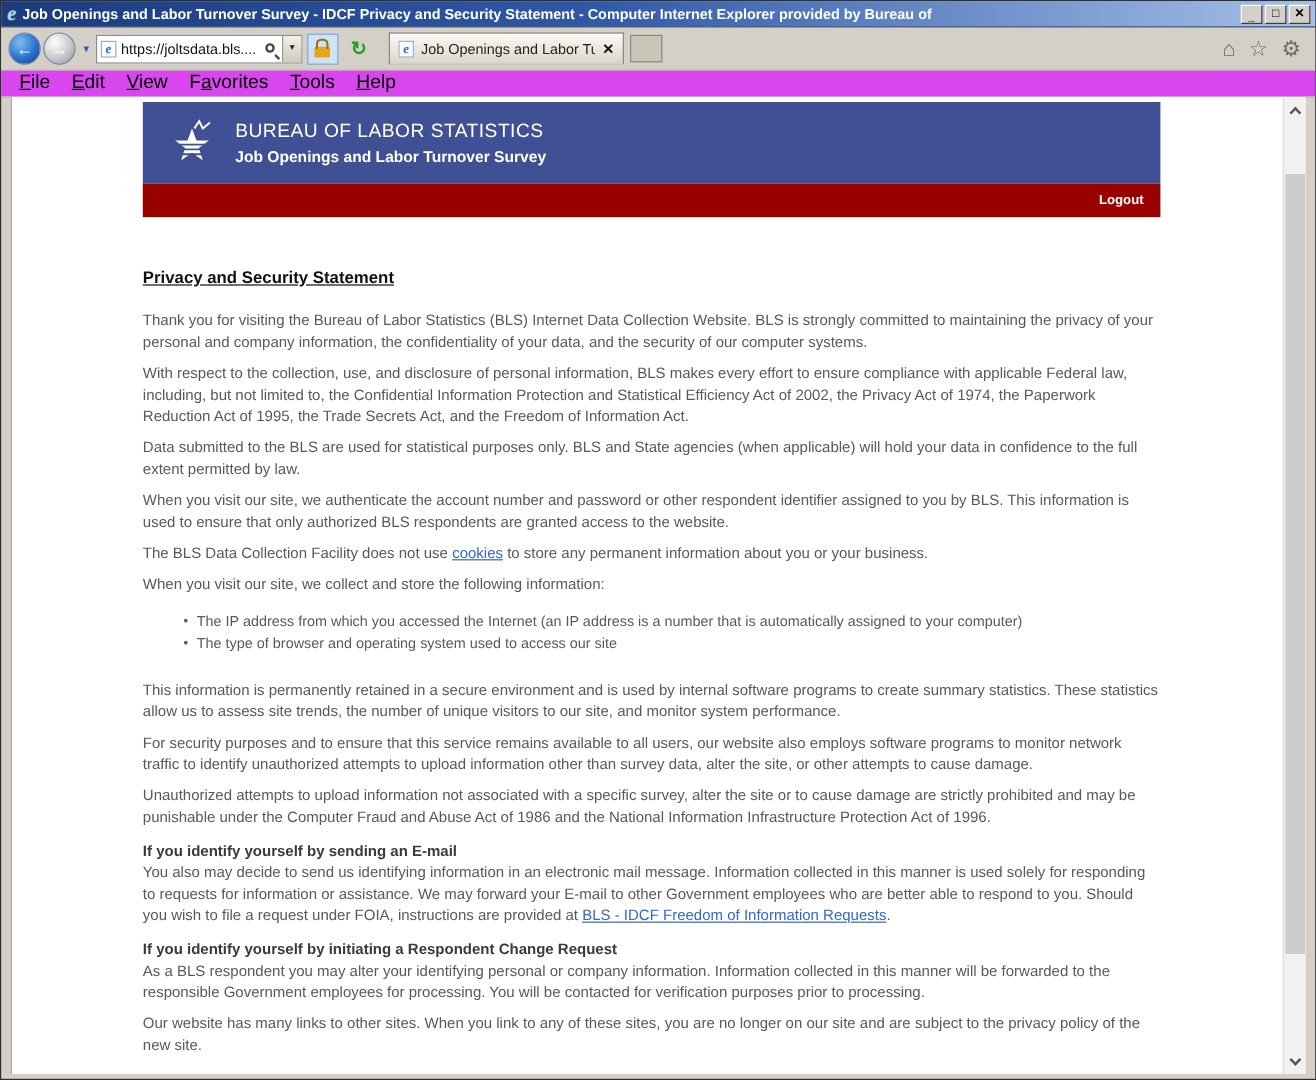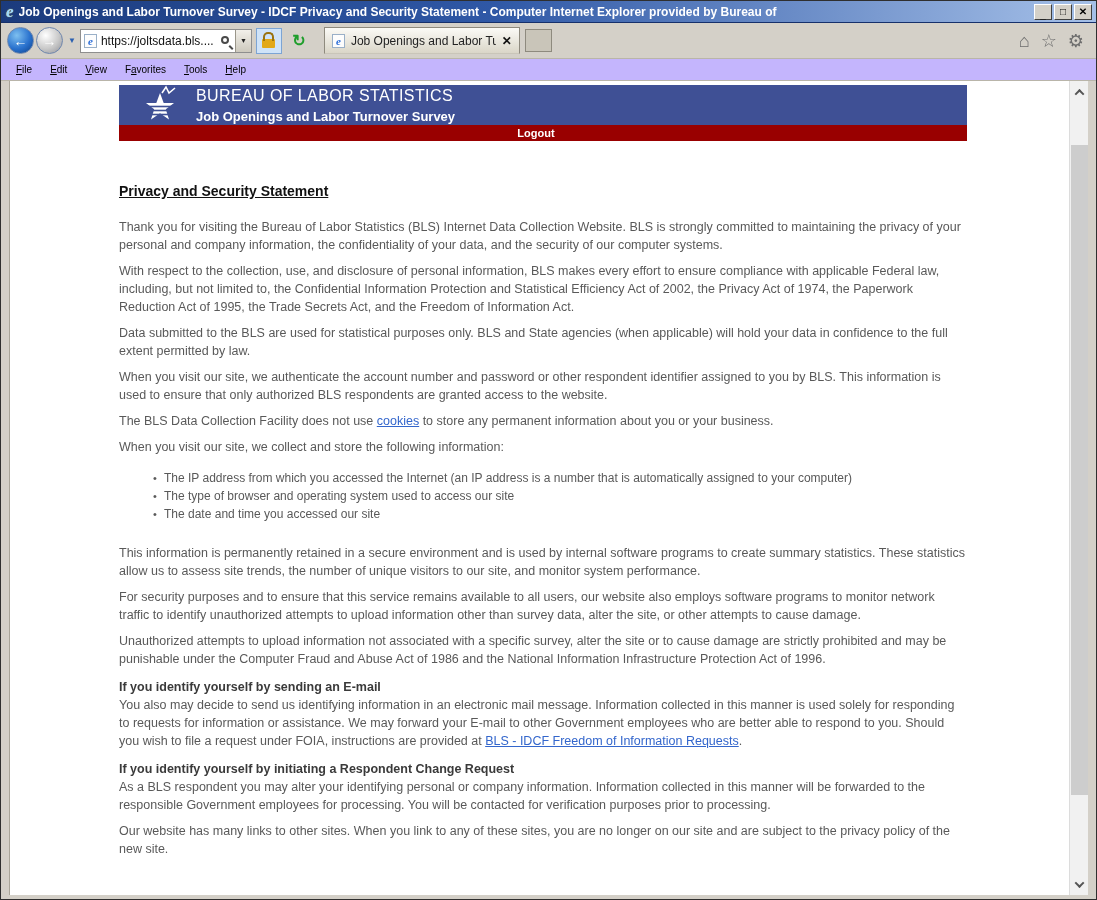--- a/index.html
+++ b/index.html
@@ -106,23 +106,23 @@
   .tab-close { font-weight:bold; font-size:12px; color:#111; }
   .newtab {
     width:27px; height:23px; margin-left:5px;
     background:#c9c5b9; border:1px solid #8e8a7e;
   }
   .right-icons { margin-left:auto; display:flex; gap:11px; padding-right:6px; }
   .chrome-ico { font-size:18px; color:#6e6e6e; line-height:1; }
   
   .menubar {
     position:absolute; top:58px; left:0; right:0; height:22px;
-    background:#c4b5fd; border-bottom:1px solid #b9b5a9;
-    display:flex; align-items:center; padding-left:6px;
-    font-size:10px; color:#000;
+    background:#d946ef; border-bottom:1px solid #b9b5a9;
+    display:flex; align-items:flex-end; padding-left:6px;
+    font-size:16px; color:#000;
   }
   .menu-item { padding:2px 9px; }
   
   .contentwrap {
     position:absolute; top:80px; left:8px; right:8px; bottom:4px;
     background:#fff; border-left:1px solid #a9a599; overflow:hidden;
   }
   .scrollbar {
     position:absolute; top:0; right:0; bottom:0; width:19px;
     background:#f1f1f1; border-left:1px solid #dcdcdc;
@@ -130,28 +130,28 @@
   .sb-btn { position:absolute; left:0; width:19px; height:18px; display:flex; align-items:center; justify-content:center; }
   .sb-up { top:2px; } .sb-down { bottom:2px; }
   .chev { width:7px; height:7px; border-left:2px solid #555; border-top:2px solid #555; }
   .chev.up   { transform:rotate(45deg) translate(1px,1px); }
   .chev.down { transform:rotate(225deg) translate(1px,1px); }
   .sb-thumb { position:absolute; left:1px; width:17px; top:64px; height:650px; background:#cdcdcd; }
   .doc {
     margin-left:109px; width:848px; padding-top:4px;
   }
   .banner {
-    height:40px; background:#3f5095; display:flex; align-items:center; padding-left:20px;
+    height:68px; background:#3f5095; display:flex; align-items:center; padding-left:20px;
   }
   .banner-text { margin-left:15px; color:#fff; }
   .banner-line1 { font-size:16px; letter-spacing:0.4px; }
   .banner-line2 { font-size:13px; font-weight:bold; margin-top:4px; }
   .redbar {
-    height:16px; background:#990000; display:flex; align-items:center;
-    justify-content:center; padding-right:14px;
+    height:28px; background:#990000; display:flex; align-items:center;
+    justify-content:flex-end; padding-right:14px;
   }
   .logout { color:#fff; font-size:11px; font-weight:bold; text-decoration:none; }
   .page-heading {
     margin:42px 0 18px; font-size:14px; font-weight:bold; color:#111; line-height:17px;text-decoration:underline;
   }
   .doc p { margin:0 0 8px; font-size:12.5px; color:#595959; line-height:18px; }
   .doc .section-heading {
     margin:10px 0 0; font-size:12.5px; font-weight:bold; color:#3a3a3a; line-height:18px;
   }
   .doc ul { margin:14px 0 21px; padding-left:34px; list-style:none; }
@@ -240,21 +240,20 @@
       <div id="docbody">
           <p>Thank you for visiting the Bureau of Labor Statistics (BLS) Internet Data Collection Website. BLS is strongly committed to maintaining the privacy of your personal and company information, the confidentiality of your data, and the security of our computer systems.</p>
           <p>With respect to the collection, use, and disclosure of personal information, BLS makes every effort to ensure compliance with applicable Federal law, including, but not limited to, the Confidential Information Protection and Statistical Efficiency Act of 2002, the Privacy Act of 1974, the Paperwork Reduction Act of 1995, the Trade Secrets Act, and the Freedom of Information Act.</p>
           <p>Data submitted to the BLS are used for statistical purposes only. BLS and State agencies (when applicable) will hold your data in confidence to the full extent permitted by law.</p>
           <p>When you visit our site, we authenticate the account number and password or other respondent identifier assigned to you by BLS. This information is used to ensure that only authorized BLS respondents are granted access to the website.</p>
           <p>The BLS Data Collection Facility does not use <a href="#" class="doclink">cookies</a> to store any permanent information about you or your business.</p>
           <p>When you visit our site, we collect and store the following information:</p>
           <ul>
             <li>The IP address from which you accessed the Internet (an IP address is a number that is automatically assigned to your computer)</li>
             <li>The type of browser and operating system used to access our site</li>
-            <li>The date and time you accessed our site</li>
           </ul>
           <p>This information is permanently retained in a secure environment and is used by internal software programs to create summary statistics. These statistics allow us to assess site trends, the number of unique visitors to our site, and monitor system performance.</p>
           <p>For security purposes and to ensure that this service remains available to all users, our website also employs software programs to monitor network traffic to identify unauthorized attempts to upload information other than survey data, alter the site, or other attempts to cause damage.</p>
           <p>Unauthorized attempts to upload information not associated with a specific survey, alter the site or to cause damage are strictly prohibited and may be punishable under the Computer Fraud and Abuse Act of 1986 and the National Information Infrastructure Protection Act of 1996.</p>
           <div class="section-heading">If you identify yourself by sending an E-mail</div>
           <p>You also may decide to send us identifying information in an electronic mail message. Information collected in this manner is used solely for responding to requests for information or assistance. We may forward your E-mail to other Government employees who are better able to respond to you. Should you wish to file a request under FOIA, instructions are provided at <a href="#" class="doclink">BLS - IDCF Freedom of Information Requests</a>.</p>
           <div class="section-heading">If you identify yourself by initiating a Respondent Change Request</div>
           <p>As a BLS respondent you may alter your identifying personal or company information. Information collected in this manner will be forwarded to the responsible Government employees for processing. You will be contacted for verification purposes prior to processing.</p>
           <p>Our website has many links to other sites. When you link to any of these sites, you are no longer on our site and are subject to the privacy policy of the new site.</p>
         </div>

